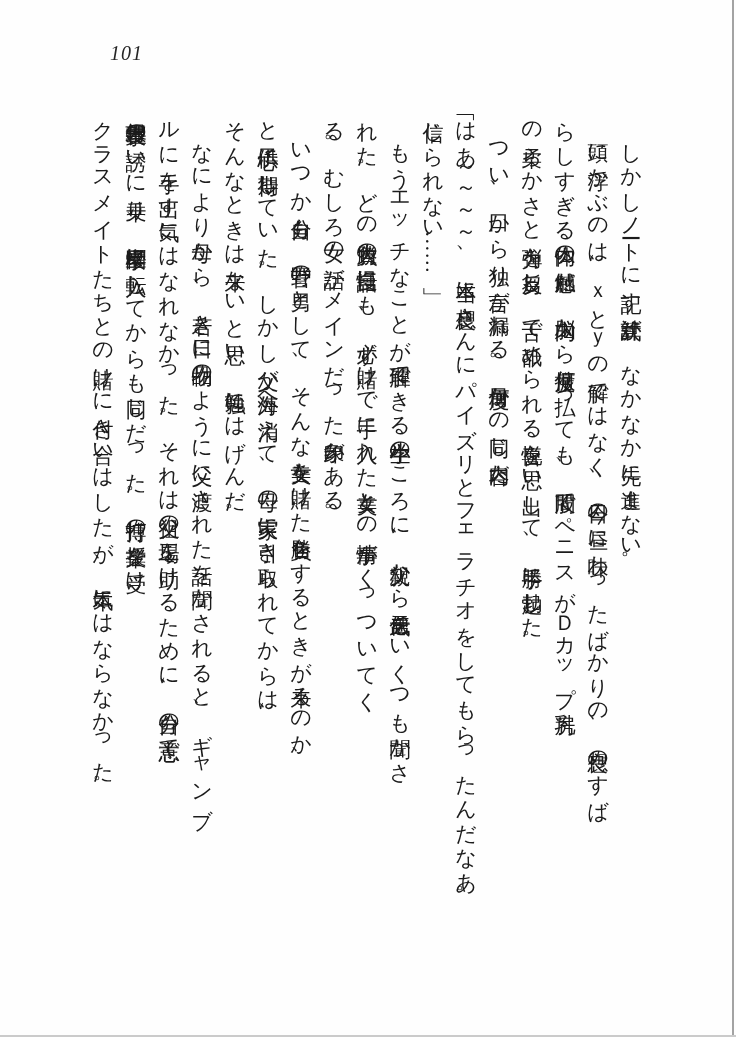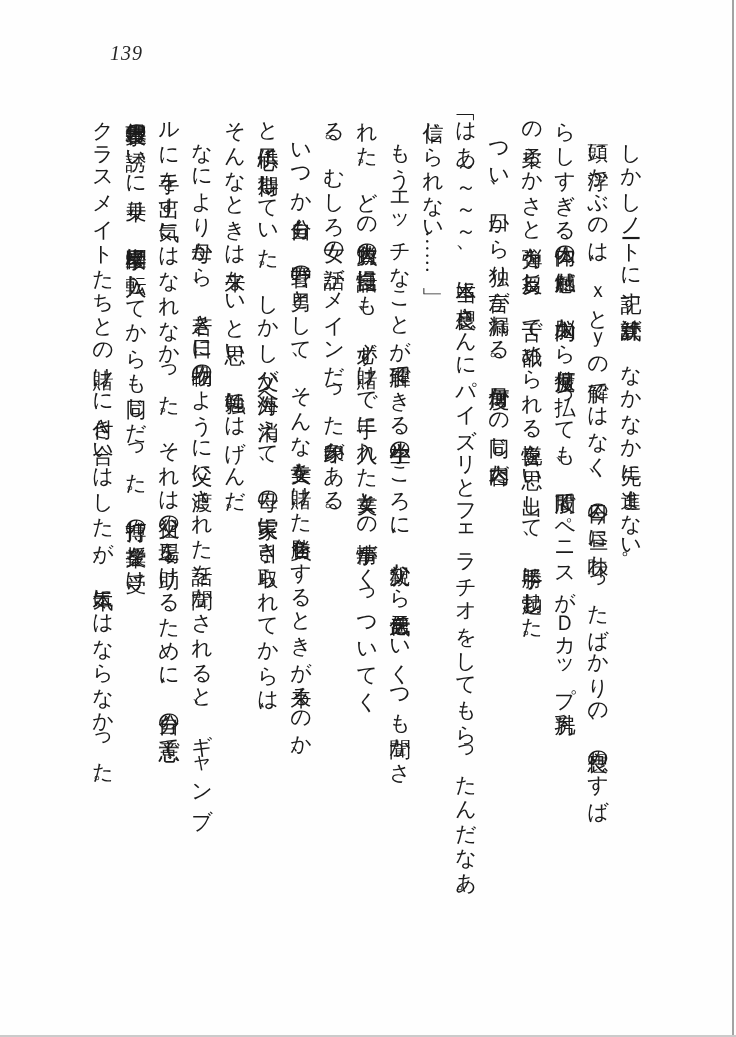--- a/index.html
+++ b/index.html
@@ -63,21 +63,21 @@
     font-weight: 500;
   }
 </style>
 </head>
 <body>
 
 <div class="page">
   <div class="edge-right"></div>
   <div class="edge-bottom"></div>
 
-  <div class="page-number">139</div>
+  <div class="page-number">101</div>
 
   <div class="text-block">
       <p class="line">　しかしノートに記す計算式が、なかなか先に進まない。</p>
       <p class="line">　頭に浮かぶのは、ｘとｙの解ではなく、今日の昼に味わったばかりの、想良のすば</p>
       <p class="line">らしすぎる肉体の感触だ。脳内から何度振り払っても、股間でペニスがＤカップ乳房</p>
       <p class="line">の柔らかさと弾力を反芻し、舌で舐められる喜悦を思い出して、勝手に勃起した。</p>
       <p class="line">　つい、口から独り言が漏れる。何度目かの同じ内容だ。</p>
       <p class="line">「はあ～～～～、本当に想良さんにパイズリとフェラチオをしてもらったんだなあ。</p>
       <p class="line">信じられない……」</p>
       <p class="line">　もうエッチなことが理解できる小学生のころに、父親から武勇伝をいくつも聞かさ</p>

